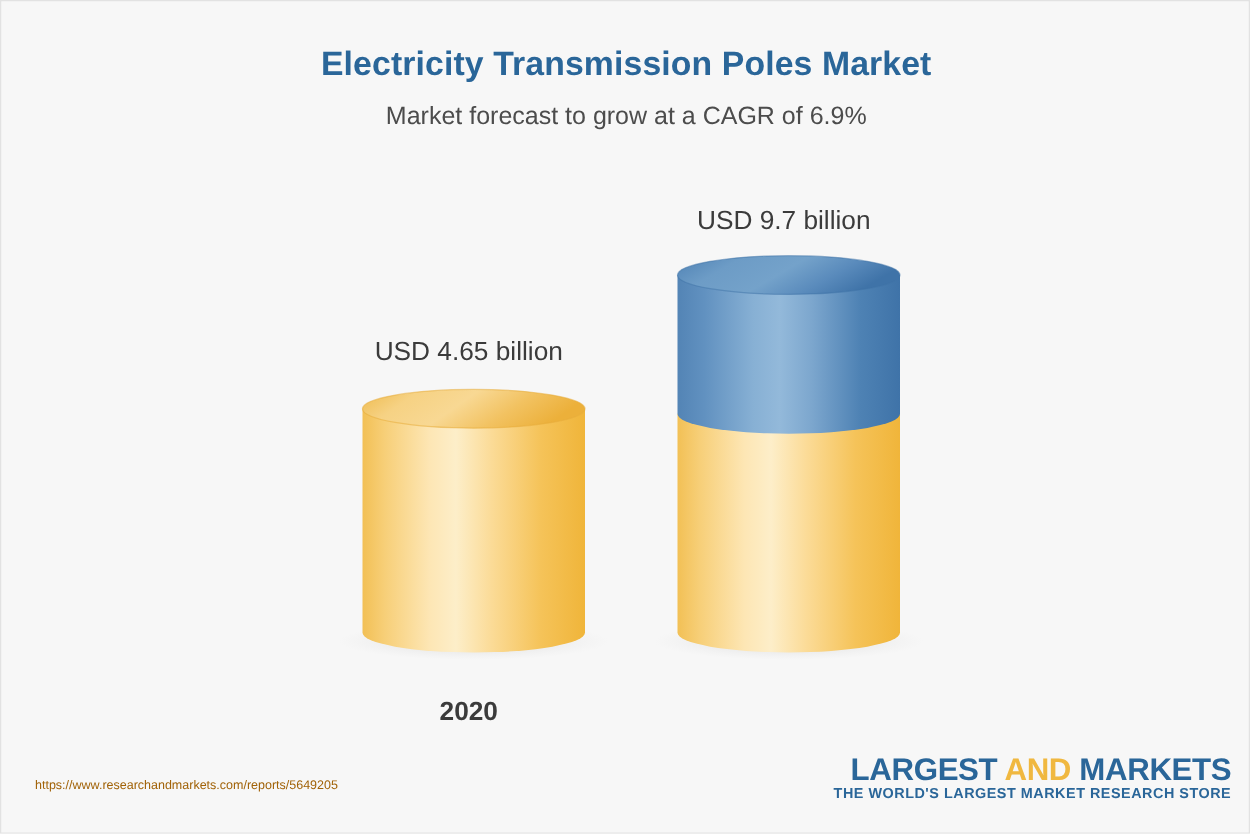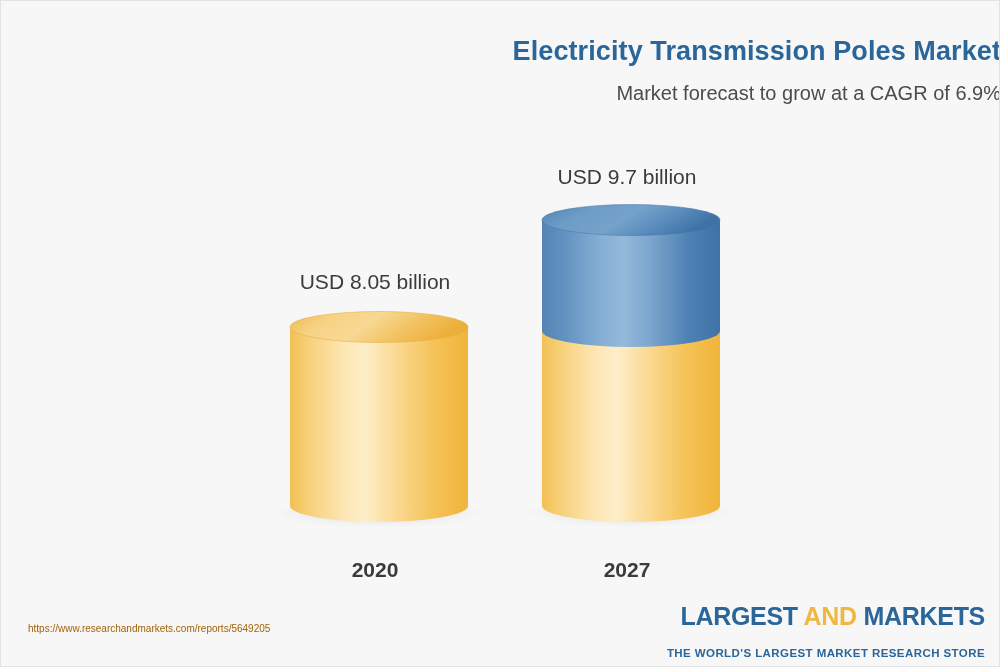--- a/index.html
+++ b/index.html
@@ -21,21 +21,21 @@
     border: 1px solid #e2e2e2;
     overflow: hidden;
   }
 
   
   .header {
     position: absolute;
     top: 34px;
     left: 0;
     width: 1000px;
-    text-align: right;
+    text-align: center;
   }
   .chart-title {
     font-size: 27px;
     font-weight: bold;
     color: #2a6699;
     letter-spacing: 0.1px;
     line-height: 1.2;
     margin: 0;
   }
   .chart-subtitle {
@@ -114,21 +114,21 @@
     line-height: 1.05;
     white-space: nowrap;
   }
   .logo-word-blue { color: #2a6699; }
   .logo-word-gold { color: #f0b840; }
   .logo-tagline {
     font-size: 11.5px;
     font-weight: bold;
     color: #2a6699;
     letter-spacing: 0.42px;
-    margin-top: 18px;
+    margin-top: 0;
     white-space: nowrap;
   }
 </style>
 </head>
 <body>
 
 <div class="infographic">
 
   <div class="header">
     <div class="chart-title">Electricity Transmission Poles Market</div>
@@ -208,25 +208,24 @@
                  L 541 330
                  A 89 16 0 0 0 719 330
                  L 719 219 Z" fill="url(#gBlueBody)"></path>
 
         <ellipse cx="630" cy="219" rx="89" ry="15.5" fill="url(#gBlueCap)"></ellipse>
         <ellipse cx="630" cy="219" rx="89" ry="15.5" fill="none" stroke="#3f73a8" stroke-opacity="0.5" stroke-width="1"></ellipse>
       </g>
     </svg>
   </div>
 
-  <div class="value-label v2020">USD 8.05 billion</div>
+  <div class="value-label v2020">USD 4.65 billion</div>
   <div class="value-label v2027">USD 9.7 billion</div>
 
   <div class="cat-label c2020">2020</div>
-  <div class="cat-label c2027">2027</div>
 
   <div class="footer-url">https://www.researchandmarkets.com/reports/5649205</div>
 
   <div class="logo">
     <div class="logo-main"><span class="logo-word-blue">LARGEST</span><span class="logo-word-gold" style="white-space: pre;"> AND </span><span class="logo-word-blue">MARKETS</span></div>
     <div class="logo-tagline">THE WORLD'S LARGEST MARKET RESEARCH STORE</div>
   </div>
 
 </div>
 

